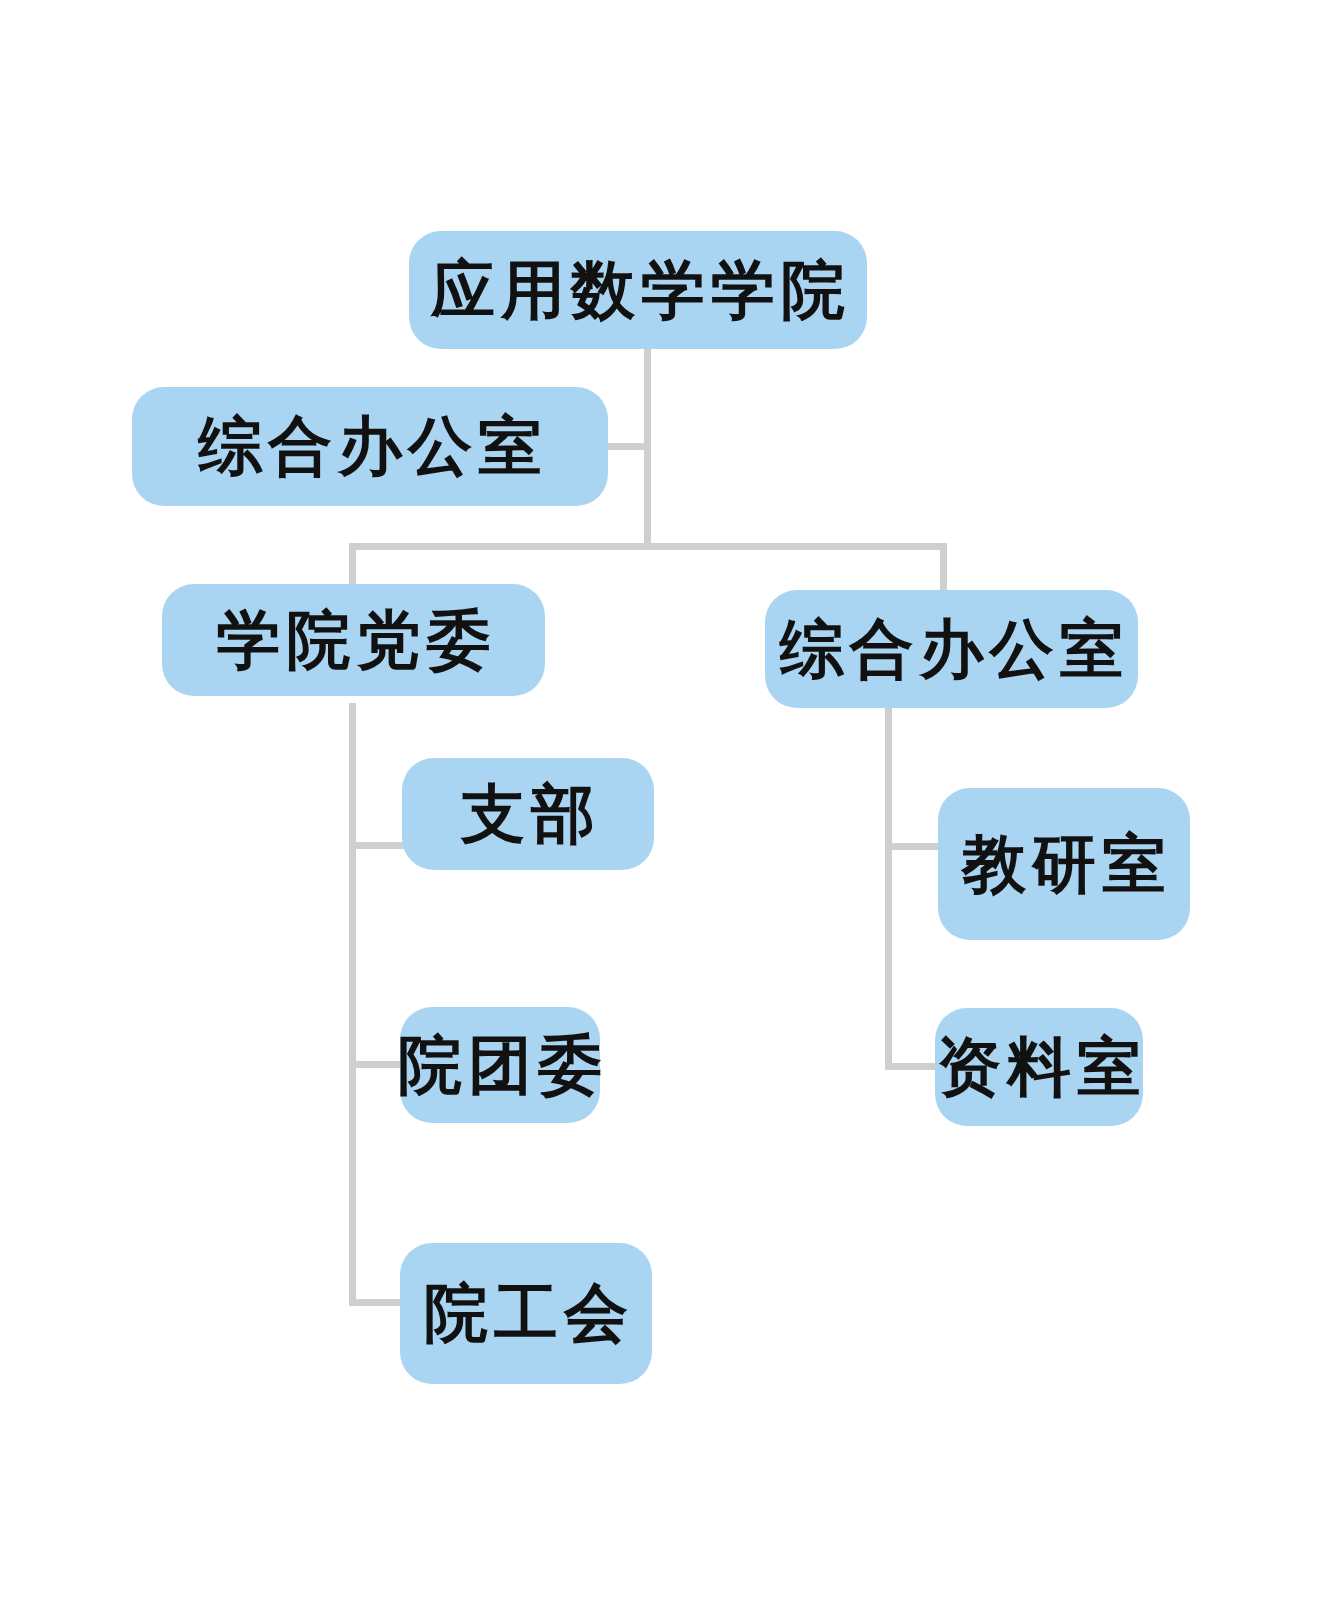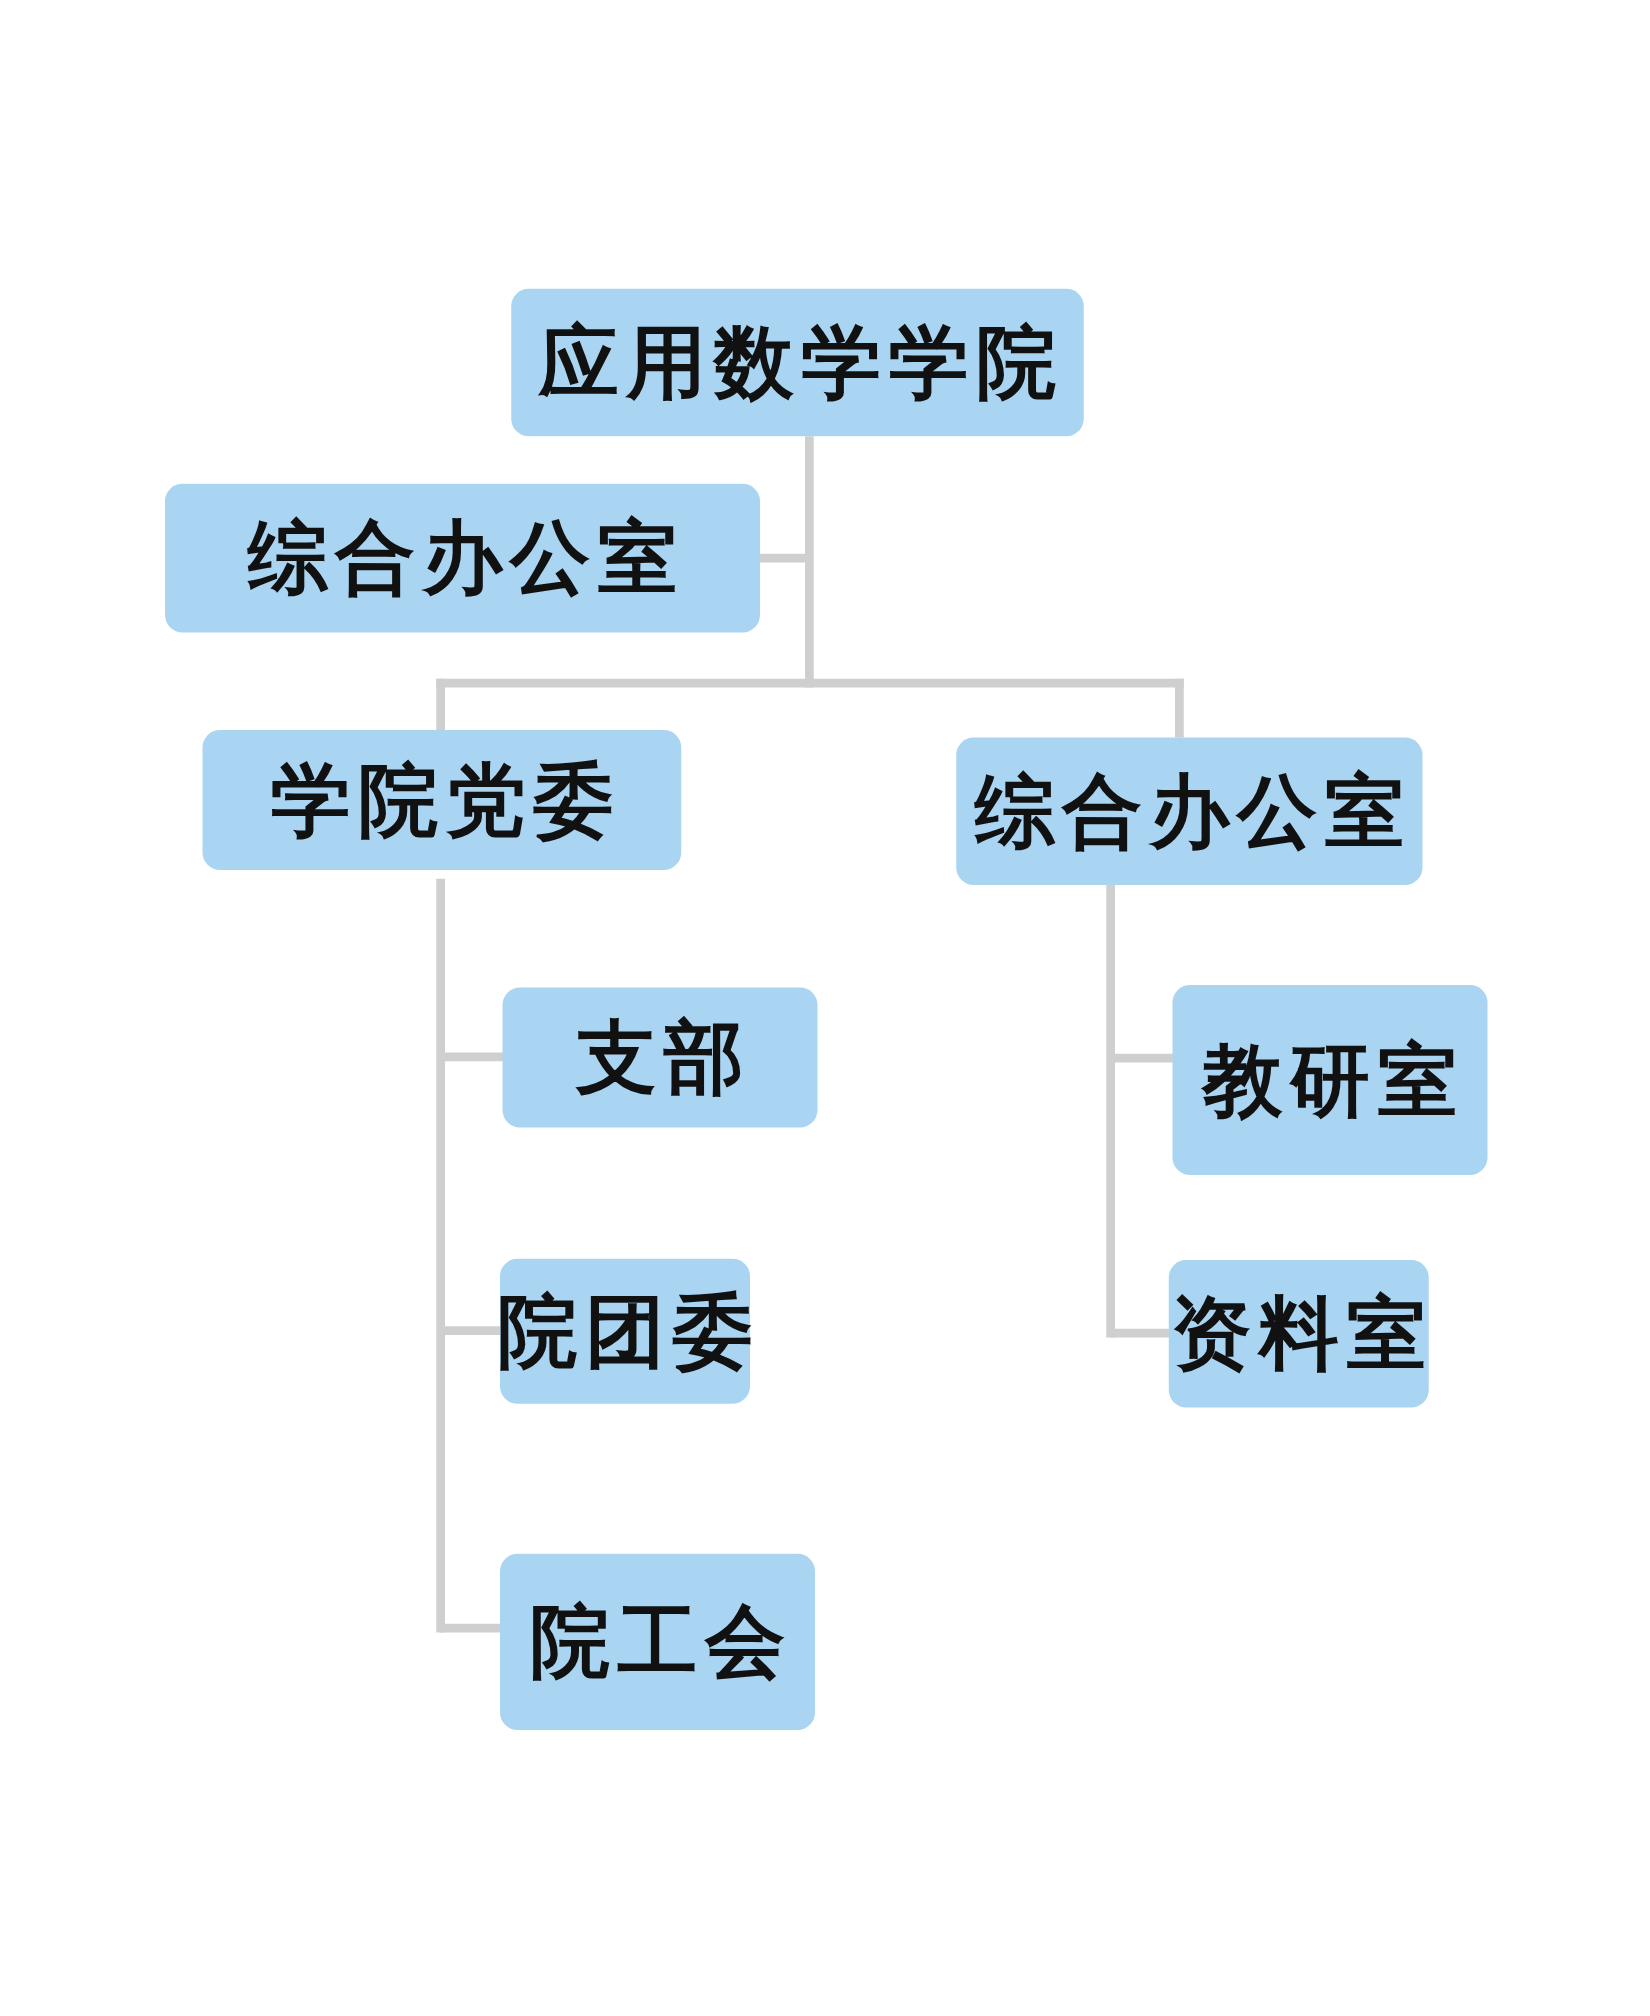--- a/index.html
+++ b/index.html
@@ -17,42 +17,42 @@
     position:relative;
     width:1320px;
     height:1613px;
     margin:0 auto;
     background:var(--bg);
     overflow:hidden;
   }
   .node{
     position:absolute;
     background:var(--fill);
-    border-radius:14px;
+    border-radius:32px;
     display:flex;
     align-items:center;
     justify-content:center;
     color:var(--text);
     font-size:64px;
     font-weight:600;
     letter-spacing:6px;
     text-indent:6px; 
     white-space:nowrap;
   }
   .edge{
     position:absolute;
     background:var(--line);
   }
 
   
   #n-root      {left:409px; top:231px;  width:458px; height:118px;}
   #n-office    {left:132px; top:387px;  width:476px; height:119px;}
   #n-party     {left:162px; top:584px;  width:383px; height:112px;}
   #n-admin     {left:765px; top:590px;  width:373px; height:118px;}
-  #n-branch    {left:402px; top:790px;  width:252px; height:112px;}
+  #n-branch    {left:402px; top:758px;  width:252px; height:112px;}
   #n-youth     {left:400px; top:1007px; width:200px; height:116px;}
   #n-union     {left:400px; top:1243px; width:252px; height:141px;}
   #n-teaching  {left:938px; top:788px;  width:252px; height:152px;}
   #n-reference {left:935px; top:1008px; width:208px; height:118px;}
 
   
   #e-root-v        {left:644px; top:349px;  width:7px;   height:201px;}
   #e-office-stub   {left:608px; top:443px;  width:40px;  height:7px;}
   #e-branch-rail   {left:349px; top:543px;  width:598px; height:7px;}
   #e-left-drop     {left:349px; top:543px;  width:7px;   height:48px;}

